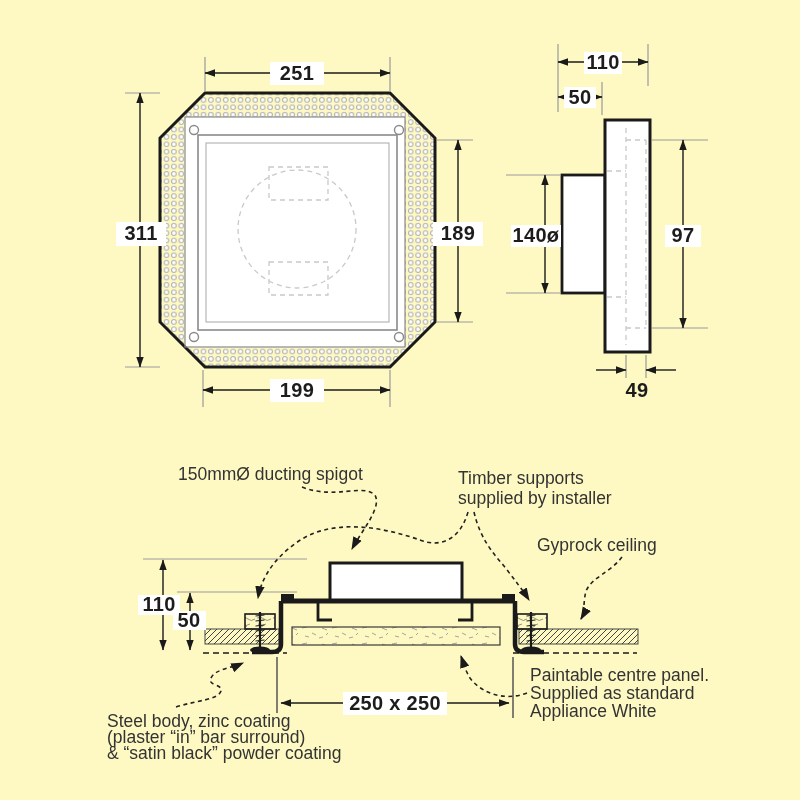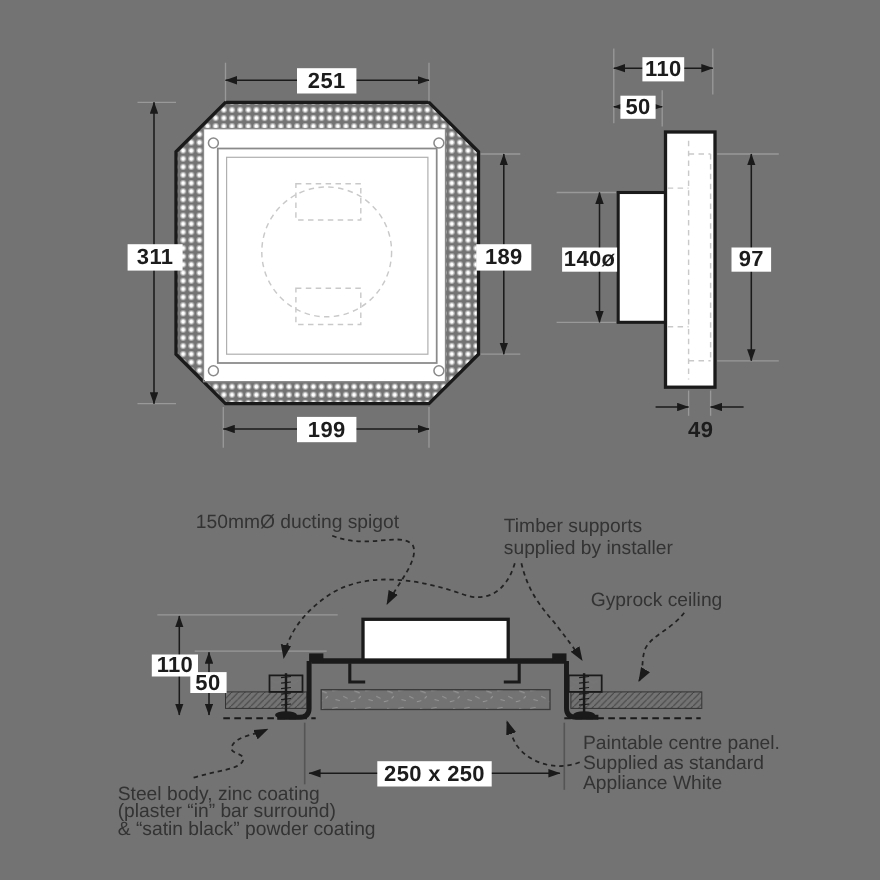--- a/index.html
+++ b/index.html
@@ -1,16 +1,16 @@
 <!DOCTYPE html>
 <html><head>
 <meta charset="utf-8">
 <style>
   html,body{margin:0;padding:0;background:#fff;}
-  .page{width:800px;height:800px;background:#737373;position:relative;overflow:hidden;}
+  .page{width:800px;height:800px;background:#fef9c3;position:relative;overflow:hidden;}
   svg{display:block;}
   .dim{font-family:"Liberation Sans",sans-serif;font-size:20px;font-weight:700;fill:#1c1c1c;letter-spacing:.3px;}
   .lbl{font-family:"Liberation Sans",sans-serif;font-size:17.5px;font-weight:400;fill:#333333;}
   .ext{stroke:#999999;stroke-width:1.2;fill:none;}
   .dimline{stroke:#1a1a1a;stroke-width:1.4;fill:none;}
   .hidden-ln{stroke:#c9c9c9;stroke-width:1.3;fill:none;stroke-dasharray:5 4;}
   .leader{stroke:#222222;stroke-width:1.6;fill:none;stroke-dasharray:4 3.5;}
   .whitebg{fill:#ffffff;stroke:none;}
 </style>
 </head>

